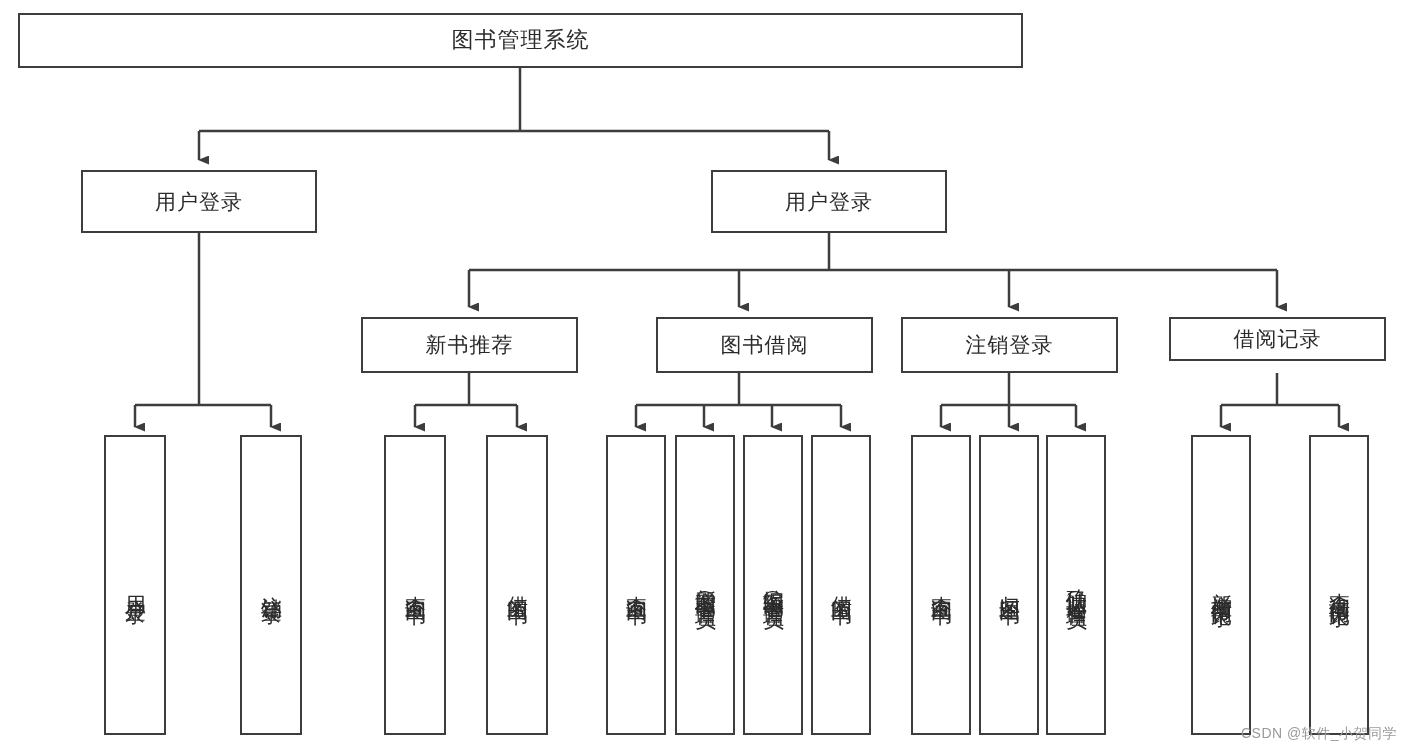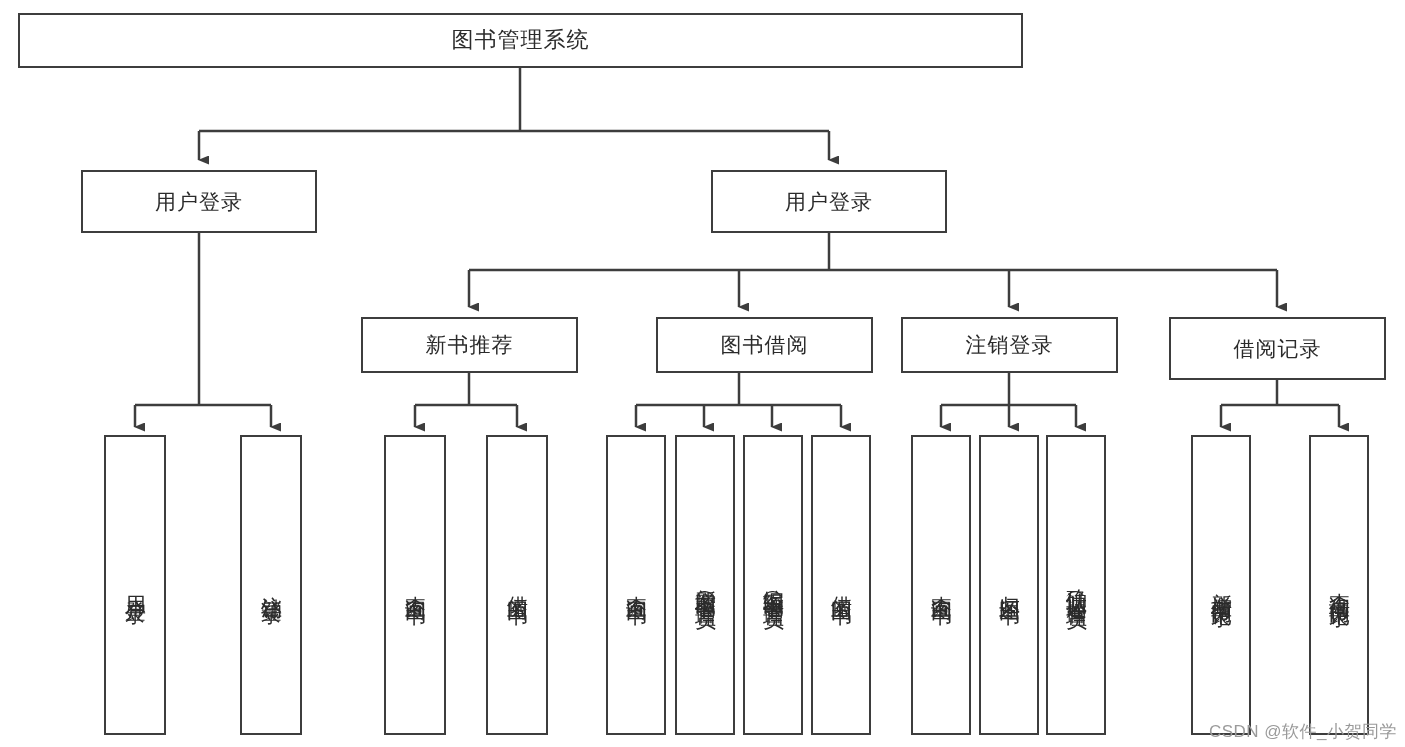--- a/index.html
+++ b/index.html
@@ -56,21 +56,21 @@
     text-orientation: upright;
     font-size: 21px;
     line-height: 1.28;
     letter-spacing: 3px;
     white-space: nowrap;
   }
   .watermark {
     position: absolute;
     right: 8px;
     bottom: 4px;
-    font-size: 17px;
+    font-size: 14px;
     color: #9a9a9a;
     letter-spacing: 0.5px;
     white-space: nowrap;
     pointer-events: none;
   }
 </style>
 </head>
 <body>
 
 <div id="canvas">
@@ -140,21 +140,21 @@
 
   <div class="node horiz" style="left:361px; top:317px; width:217px; height:56px;">
     <span class="label">新书推荐</span>
   </div>
   <div class="node horiz" style="left:631px; top:317px; width:217px; height:56px;margin-left:25px;">
     <span class="label">图书借阅</span>
   </div>
   <div class="node horiz" style="left:901px; top:317px; width:217px; height:56px;">
     <span class="label">注销登录</span>
   </div>
-  <div class="node horiz" style="left:1169px; top:317px; width:217px; height:63px;">
+  <div class="node horiz" style="left:1169px; top:317px; width:217px; height:44px;">
     <span class="label">借阅记录</span>
   </div>
 
   <div class="node vert" style="left:104px; top:435px; width:62px; height:300px;">
     <span class="label">用户登录</span>
   </div>
   <div class="node vert" style="left:240px; top:435px; width:62px; height:300px;">
     <span class="label">注销登录</span>
   </div>
 

